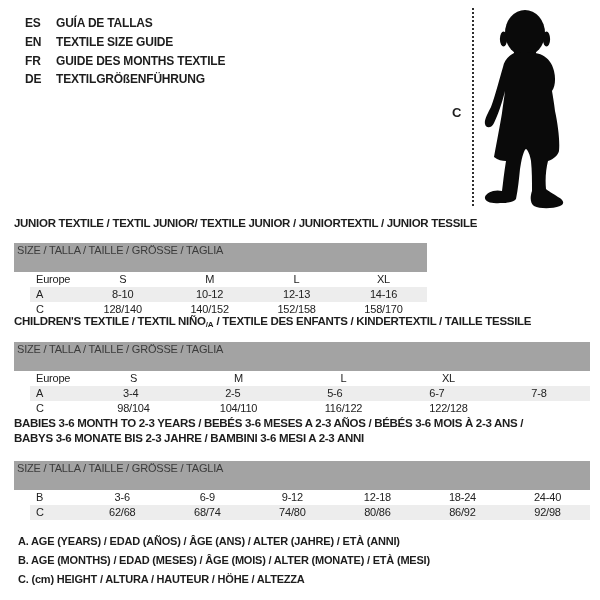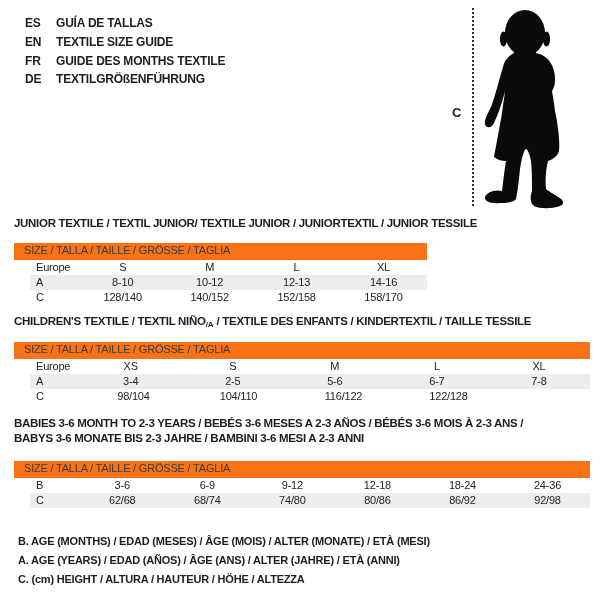--- a/index.html
+++ b/index.html
@@ -25,22 +25,22 @@
 
   
   .sec-title { position:absolute; left:14px; font-weight:bold; font-size:11.5px;
                letter-spacing:-0.3px; white-space:nowrap; line-height:15px; }
   .sub-a { font-size:8px; vertical-align:-2px; letter-spacing:0; }
 
   
   .table { position:absolute; left:14px; font-size:11px; letter-spacing:-0.2px; }
   .jt { width:413px; }
   .ct, .bt { width:576px; }
-  .thead { height:17px; line-height:15px; background:#f97316; color:#3b3b3b;
-           padding-left:10px; white-space:nowrap; overflow:hidden; }
+  .thead { height:29px; line-height:15px; background:#a3a3a3; color:#3b3b3b;
+           padding-left:3px; white-space:nowrap; overflow:hidden; }
   .trow { display:flex; height:15px; line-height:15px; color:#222;margin-left:16px; }
   .trow.alt { background:#ededed; }
   .cl { width:51px; padding-left:6px; }
   .jt .cd { width:90.5px; text-align:center; }
   .ct .cd { width:105px;  text-align:center; }
   .bt .cd { width:87.5px; text-align:center; }
 
   
   .legend { position:absolute; left:18px; top:532px; font-weight:bold; font-size:11px;
             letter-spacing:-0.2px; line-height:19px; white-space:nowrap; }
@@ -132,21 +132,20 @@
     <span class="cd">152/158</span>
     <span class="cd">158/170</span>
   </div>
 </div>
 
 <div class="sec-title" style="top:314px"><span>CHILDREN'S TEXTILE / TEXTIL NIÑO</span><span class="sub-a">/A</span><span> / TEXTILE DES ENFANTS / KINDERTEXTIL / TAILLE TESSILE</span></div>
 <div class="table ct" style="top:342px">
   <div class="thead">SIZE / TALLA / TAILLE / GRÖSSE / TAGLIA</div>
   <div class="trow">
     <span class="cl">Europe</span>
-    <span class="cd">XS</span>
     <span class="cd">S</span>
     <span class="cd">M</span>
     <span class="cd">L</span>
     <span class="cd">XL</span>
   </div>
   <div class="trow alt">
     <span class="cl">A</span>
     <span class="cd">3-4</span>
     <span class="cd">2-5</span>
     <span class="cd">5-6</span>
@@ -166,30 +165,30 @@
 <div class="sec-title" style="top:431px">BABYS 3-6 MONATE BIS 2-3 JAHRE / BAMBINI 3-6 MESI A 2-3 ANNI</div>
 <div class="table bt" style="top:461px">
   <div class="thead">SIZE / TALLA / TAILLE / GRÖSSE / TAGLIA</div>
   <div class="trow">
     <span class="cl">B</span>
     <span class="cd">3-6</span>
     <span class="cd">6-9</span>
     <span class="cd">9-12</span>
     <span class="cd">12-18</span>
     <span class="cd">18-24</span>
-    <span class="cd">24-36</span>
+    <span class="cd">24-40</span>
   </div>
   <div class="trow alt">
     <span class="cl">C</span>
     <span class="cd">62/68</span>
     <span class="cd">68/74</span>
     <span class="cd">74/80</span>
     <span class="cd">80/86</span>
     <span class="cd">86/92</span>
     <span class="cd">92/98</span>
   </div>
 </div>
 
 <div class="legend">
+  <div>A. AGE (YEARS) / EDAD (AÑOS) / ÂGE (ANS) / ALTER (JAHRE) / ETÀ (ANNI)</div>
   <div>B. AGE (MONTHS) / EDAD (MESES) / ÂGE (MOIS) / ALTER (MONATE) / ETÀ (MESI)</div>
-  <div>A. AGE (YEARS) / EDAD (AÑOS) / ÂGE (ANS) / ALTER (JAHRE) / ETÀ (ANNI)</div>
   <div>C. (cm) HEIGHT / ALTURA / HAUTEUR / HÖHE / ALTEZZA</div>
 </div>
 
 </body></html>

